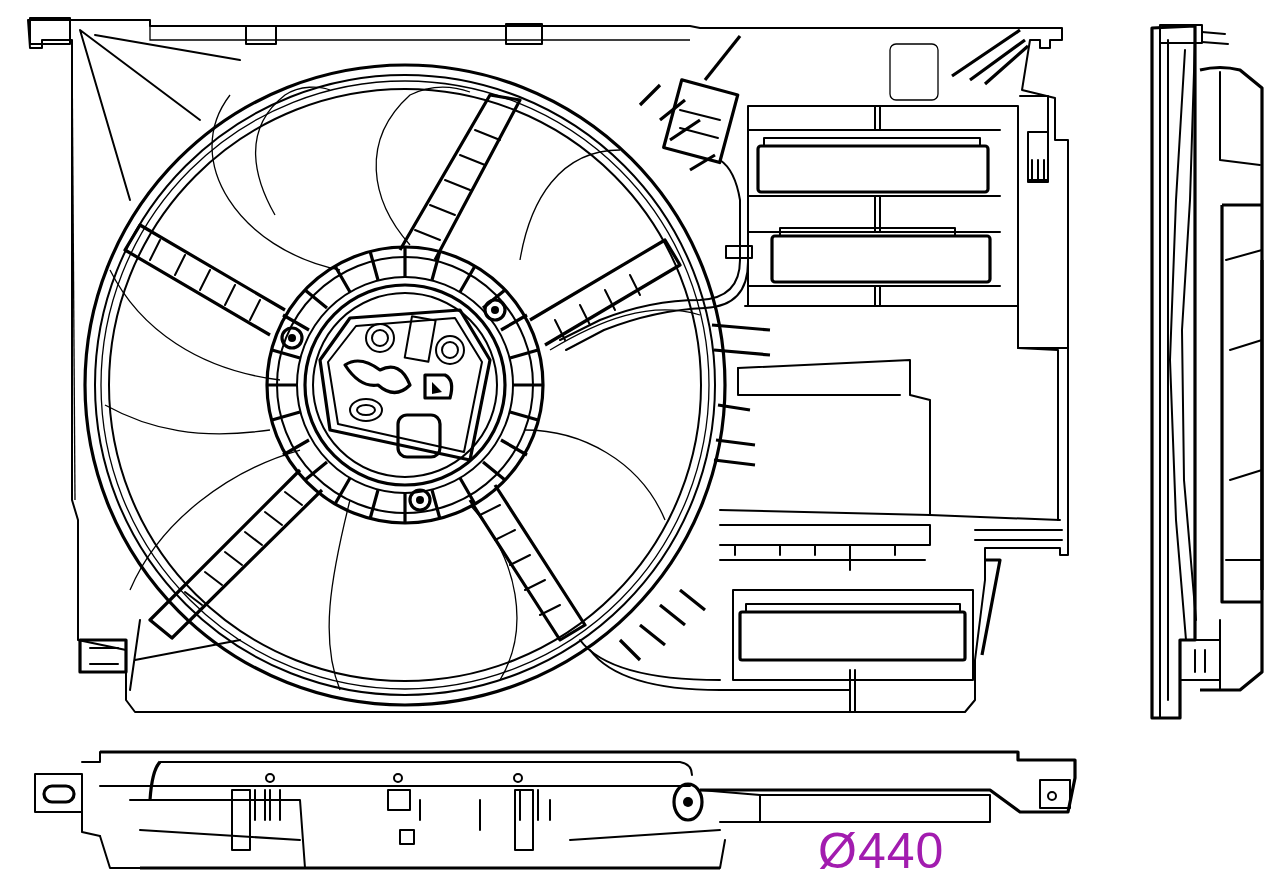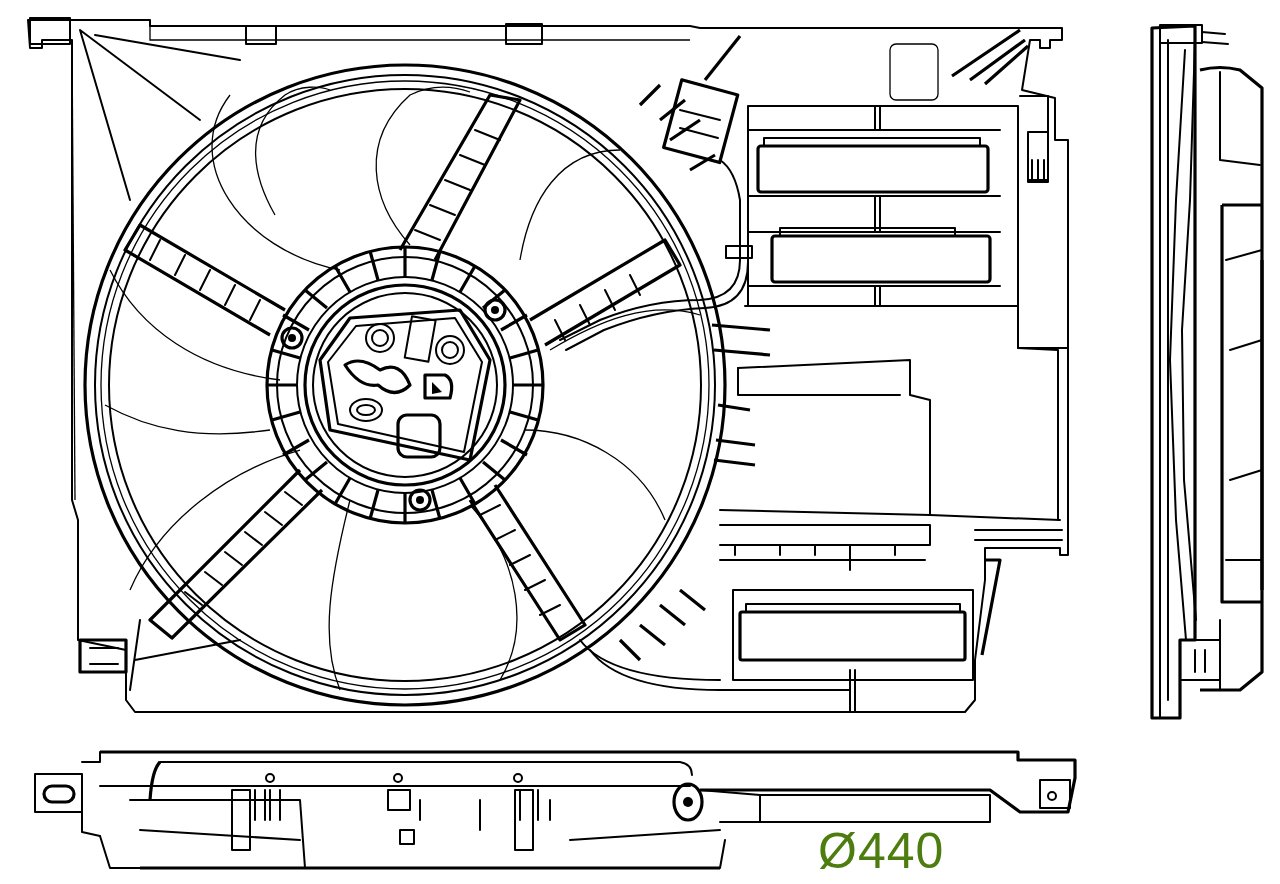--- a/index.html
+++ b/index.html
@@ -2,21 +2,21 @@
 <html><head>
   <meta charset="utf-8">
   <style>
     html, body { margin: 0; padding: 0; background: #ffffff; }
     body { width: 1280px; height: 884px; overflow: hidden; position: relative; font-family: "Liberation Sans", sans-serif; }
     svg { position: absolute; left: 0; top: 0; }
     .ln { fill: none; stroke: #000; stroke-width: 2; stroke-linejoin: round; stroke-linecap: round; }
     .thk { fill: none; stroke: #000; stroke-width: 3.2; stroke-linejoin: round; }
     .thn { fill: none; stroke: #000; stroke-width: 1.3; }
     .fillb { fill: #000; stroke: none; }
-    .dim-label { position: absolute; left: 818px; top: 826px; font-size: 50px; color: #4d7c0f; line-height: 1; font-family: "Liberation Sans", sans-serif; letter-spacing: 1px; }
+    .dim-label { position: absolute; left: 818px; top: 826px; font-size: 50px; color: #a21caf; line-height: 1; font-family: "Liberation Sans", sans-serif; letter-spacing: 1px; }
   </style>
 </head>
 <body>
 
 <svg width="1280" height="884" viewBox="0 0 1280 884">
   <g>
 
     <path class="ln" d="M28 20 H150 L150 26 H690 L700 28 H1062 V40 H1050 V48 H1040 V40 H1030 L1022 90 L1055 98 V140 H1068 V555 H1060 V548 L985 548 L985 580 L975 660 L975 700 L965 712 H135 L126 700 L126 650 L78 640 V520 L72 500 L72 40 H42 V48 H30 Z"></path>
     <path class="thn" d="M72 40 L75 500"></path>
     <path class="thn" d="M150 26 V40 L690 40"></path>

